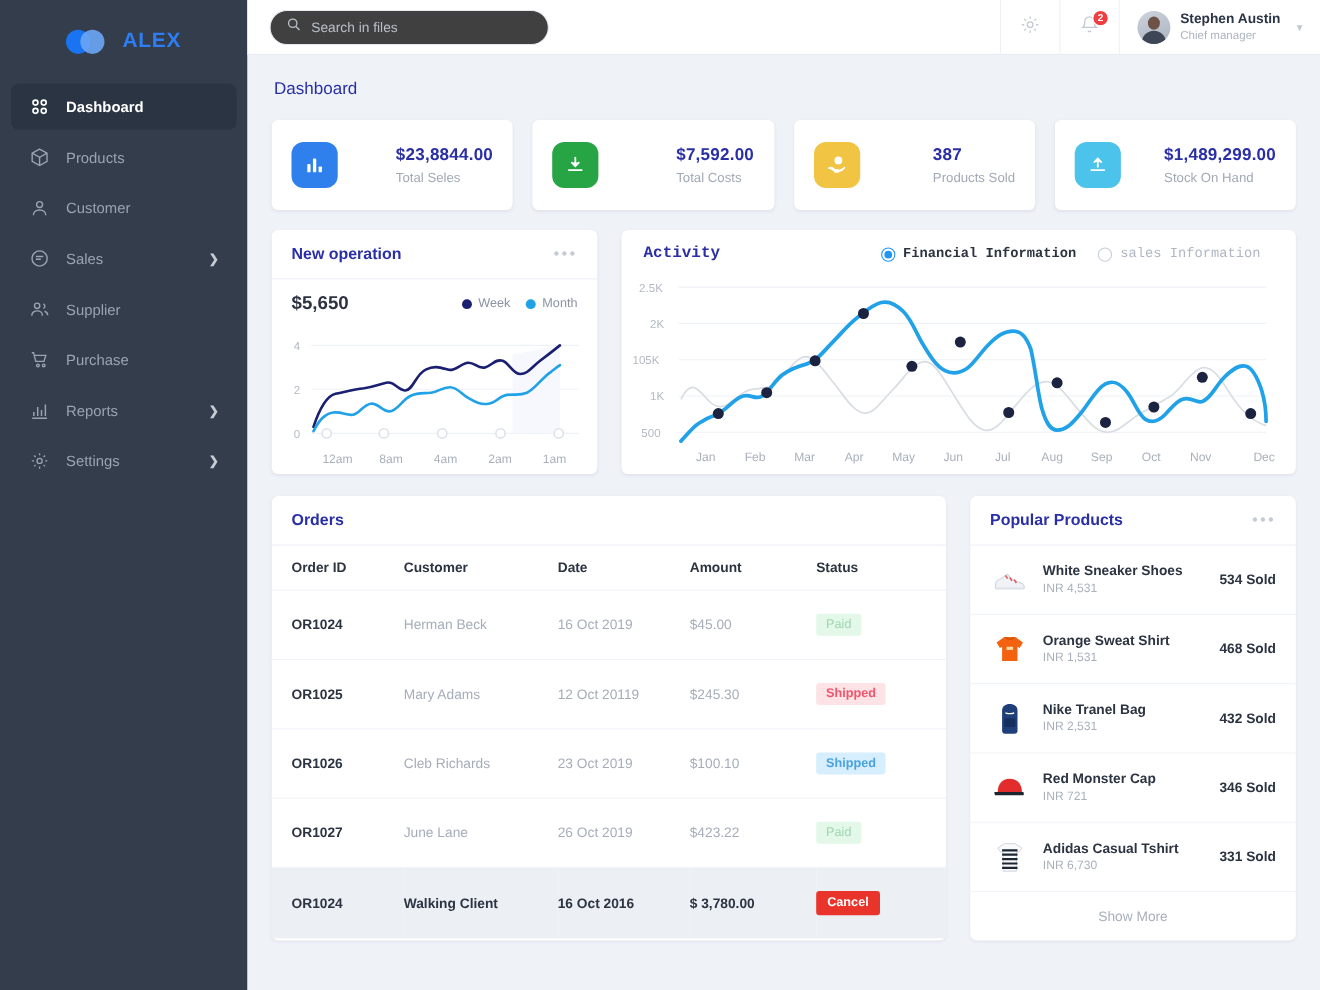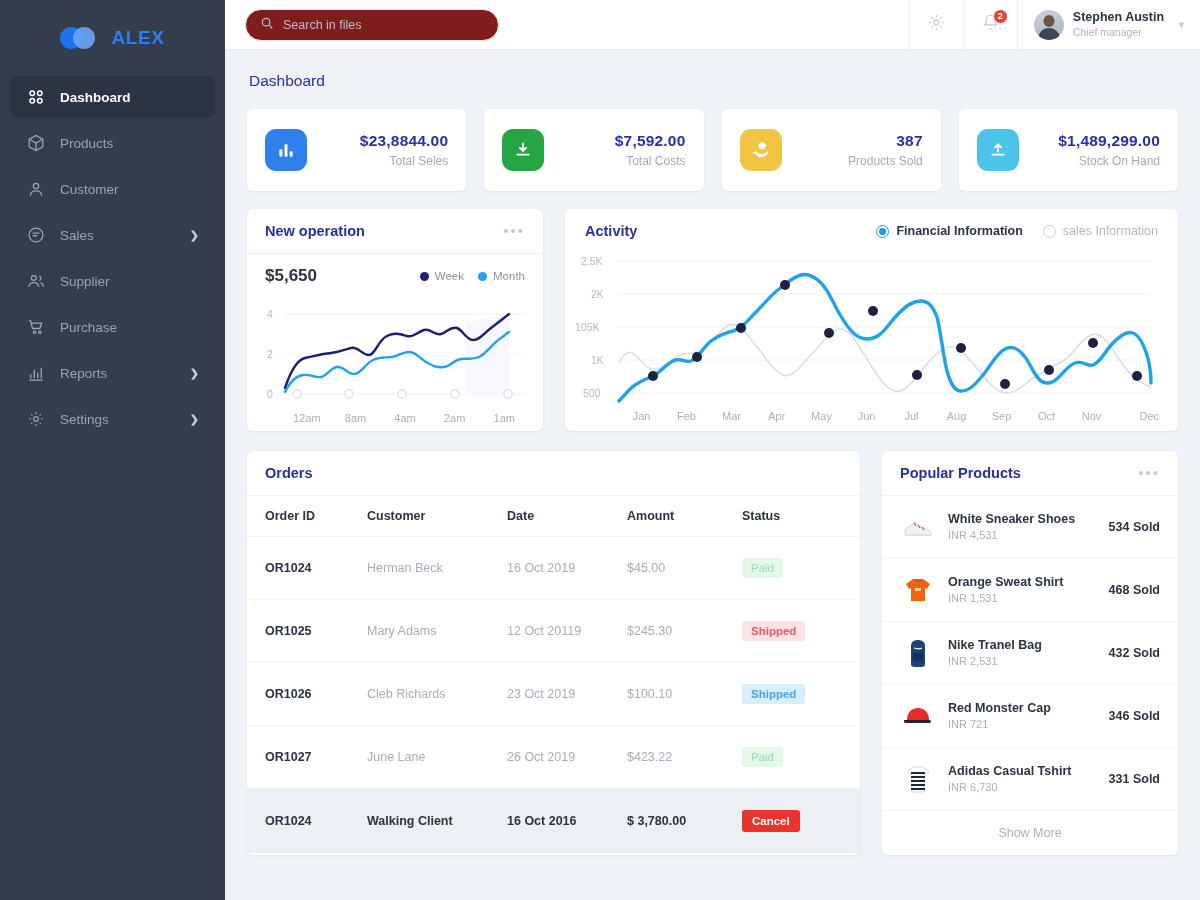--- a/index.html
+++ b/index.html
@@ -54,21 +54,21 @@
   .topbar {
     height: 50px; background: #ffffff;
     display: flex; align-items: center;
     border-bottom: 1px solid #e8ecf2;
   }
   .search-wrap { padding-left: 20px; }
   .search-box {
     display: flex; align-items: center; gap: 9px;
     width: 254px; height: 32px;
     border: 1px solid #e6e9f0; border-radius: 17px;
-    padding: 0 14px; background: #7f1d1d;
+    padding: 0 14px; background: #404040;
   }
   .search-box svg { width: 14px; height: 14px; flex: 0 0 14px; }
   .search-input {
     border: none; outline: none; font-size: 12.5px;
     color: #9ea6b4; width: 100%; background: transparent;
     font-family: "Liberation Sans", sans-serif;
   }
   .search-input::placeholder { color: #b9bfca; }
   .top-right { margin-left: auto; display: flex; align-items: stretch; height: 50px; }
   .top-cell {
@@ -105,21 +105,21 @@
   .stat-card {
     flex: 1; background: #fff; border-radius: 6px;
     height: 82px; display: flex; align-items: center;
     padding: 0 18px; box-shadow: 0 1px 3px rgba(40,50,80,.07);
   }
   .stat-ico {
     width: 42px; height: 42px; border-radius: 11px;
     display: flex; align-items: center; justify-content: center; flex: 0 0 42px;
   }
   .stat-ico svg { width: 20px; height: 20px; fill: #fff; }
-  .stat-txt { margin-left: auto; text-align: right; }
+  .stat-txt { margin-left: auto; text-align: left; }
   .stat-val { font-size: 15.5px; font-weight: bold; color: #2a2fa5; letter-spacing: .2px; }
   .stat-lbl { font-size: 12px; color: #a2a9b6; margin-top: 4px; }
 
   
   .card { background: #fff; border-radius: 6px; box-shadow: 0 1px 3px rgba(40,50,80,.07); }
   .card-head {
     display: flex; align-items: center;
     padding: 14px 18px; border-bottom: 1px solid #eef1f6;
   }
   .card-title { font-size: 14.5px; color: #2a2fa5; font-weight: bold; }
@@ -134,21 +134,21 @@
   .newop-amt { font-size: 17px; color: #2d3340; font-weight: bold; }
   .legend { margin-left: auto; display: flex; gap: 14px; align-items: flex-start; }
   .legend-item { display: flex; align-items: center; gap: 6px; font-size: 11.5px; color: #8b93a3; }
   .legend-dot { width: 9px; height: 9px; border-radius: 50%; display: block; }
 
   .chart-box { position: relative; margin-top: 10px; }
   .chart-box svg { display: block; }
   .axis-lbl { font-size: 10.5px; fill: #b3b9c4; font-family: "Liberation Sans", sans-serif; }
   .axis-row { display: flex; font-size: 11px; color: #a9b0bc; }
 
-  .act-head { display: flex; align-items: center; padding: 14px 20px 6px 20px; }
+  .act-head { display: flex; align-items: center; padding: 14px 32px 6px 20px; font-family: Liberation Mono, monospace; }
   .radios { margin-left: auto; display: flex; gap: 20px; align-items: center; }
   .radio { display: flex; align-items: center; gap: 7px; cursor: pointer; font-size: 12.5px; }
   .radio .ring {
     width: 13px; height: 13px; border-radius: 50%;
     border: 1.5px solid #c8cedb; display: flex; align-items: center; justify-content: center; flex: 0 0 13px;
   }
   .radio.on .ring { border-color: #2196f3; }
   .radio.on .ring::after { content:""; width: 7px; height: 7px; border-radius: 50%; background: #2196f3; }
   .radio.on .radio-lbl { color: #2c3442; font-weight: bold; }
   .radio-lbl { color: #b0b7c3; }

